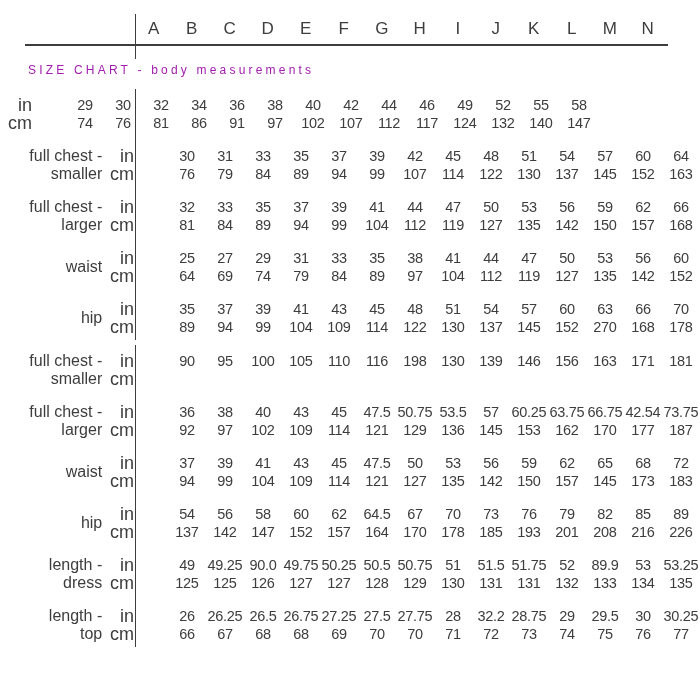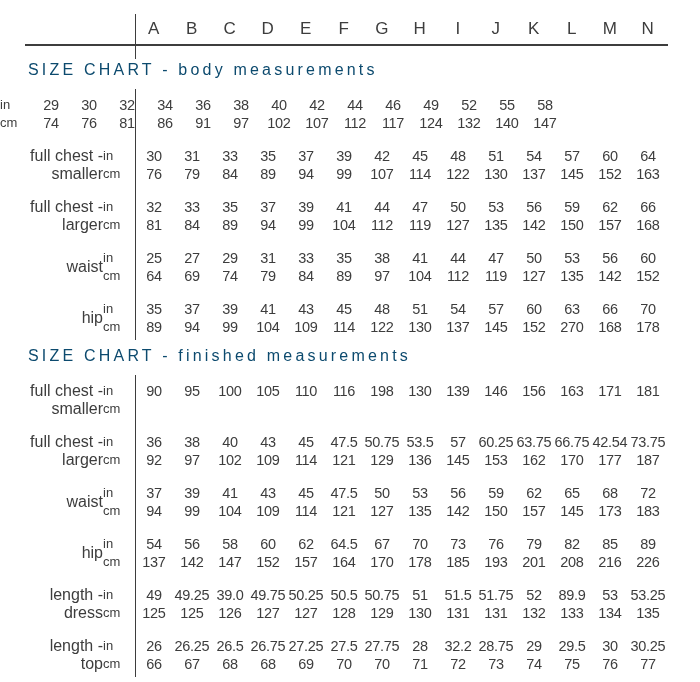--- a/index.html
+++ b/index.html
@@ -35,24 +35,24 @@
     letter-spacing: 0.5px;
   }
   .hrule {
     height: 0;
     border-top: 2px solid #3d3d3d;
     margin-left: 25px;
     width: 643px;
   }
 
   .section-title {
-    font-size: 16px;
+    font-size: 12px;
     font-weight: normal;
     letter-spacing: 3.2px;
-    color: #0c4a6e;
+    color: #a21caf;
     margin: 0;
     padding: 0;
     line-height: 20px;
   }
   .title-1 { margin: 14px 0 0 28px; }
   .title-2 { margin: 10px 0 0 28px; }
 
   .rows { position: relative; margin-top: 16px; }
   .rows::before {
     content: "";
@@ -69,24 +69,24 @@
     flex-direction: column;
     justify-content: center;
     align-items: flex-end;
     font-size: 16px;
     line-height: 18px;
     text-align: right;
   }
   .unit-col { width: 32px; }
   .unit {
     height: 18px; line-height: 18px;
-    text-align: left;
-    font-size: 13px;
-  }
-  .vals { display: grid; grid-template-columns: repeat(14, 38px); }
+    text-align: right;
+    font-size: 18px;
+  }
+  .vals { display: grid; grid-template-columns: repeat(14, 38px); margin-left: 34px; }
   .val {
     height: 18px; line-height: 18px;
     text-align: center;
     font-size: 14.5px;
     letter-spacing: -0.3px;
     white-space: nowrap;
   }
 </style>
 </head>
 <body>
@@ -323,21 +323,20 @@
                 <div class="val">152</div>
                 <div class="val">270</div>
                 <div class="val">168</div>
                 <div class="val">178</div>
               </div>
             </div>
           </div>
         </div>
       </section>
       <section>
-        <h2 class="section-title title-2">SIZE CHART - finished measurements</h2>
         <div class="rows">
           <div class="group">
             <div class="label-cell">
               <div class="label-line">full chest -</div>
               <div class="label-line">smaller</div>
             </div>
             <div class="unit-col">
               <div class="unit">in</div>
               <div class="unit">cm</div>
             </div>
@@ -496,21 +495,21 @@
               <div class="label-line">dress</div>
             </div>
             <div class="unit-col">
               <div class="unit">in</div>
               <div class="unit">cm</div>
             </div>
             <div>
               <div class="vals">
                 <div class="val">49</div>
                 <div class="val">49.25</div>
-                <div class="val">39.0</div>
+                <div class="val">90.0</div>
                 <div class="val">49.75</div>
                 <div class="val">50.25</div>
                 <div class="val">50.5</div>
                 <div class="val">50.75</div>
                 <div class="val">51</div>
                 <div class="val">51.5</div>
                 <div class="val">51.75</div>
                 <div class="val">52</div>
                 <div class="val">89.9</div>
                 <div class="val">53</div>

